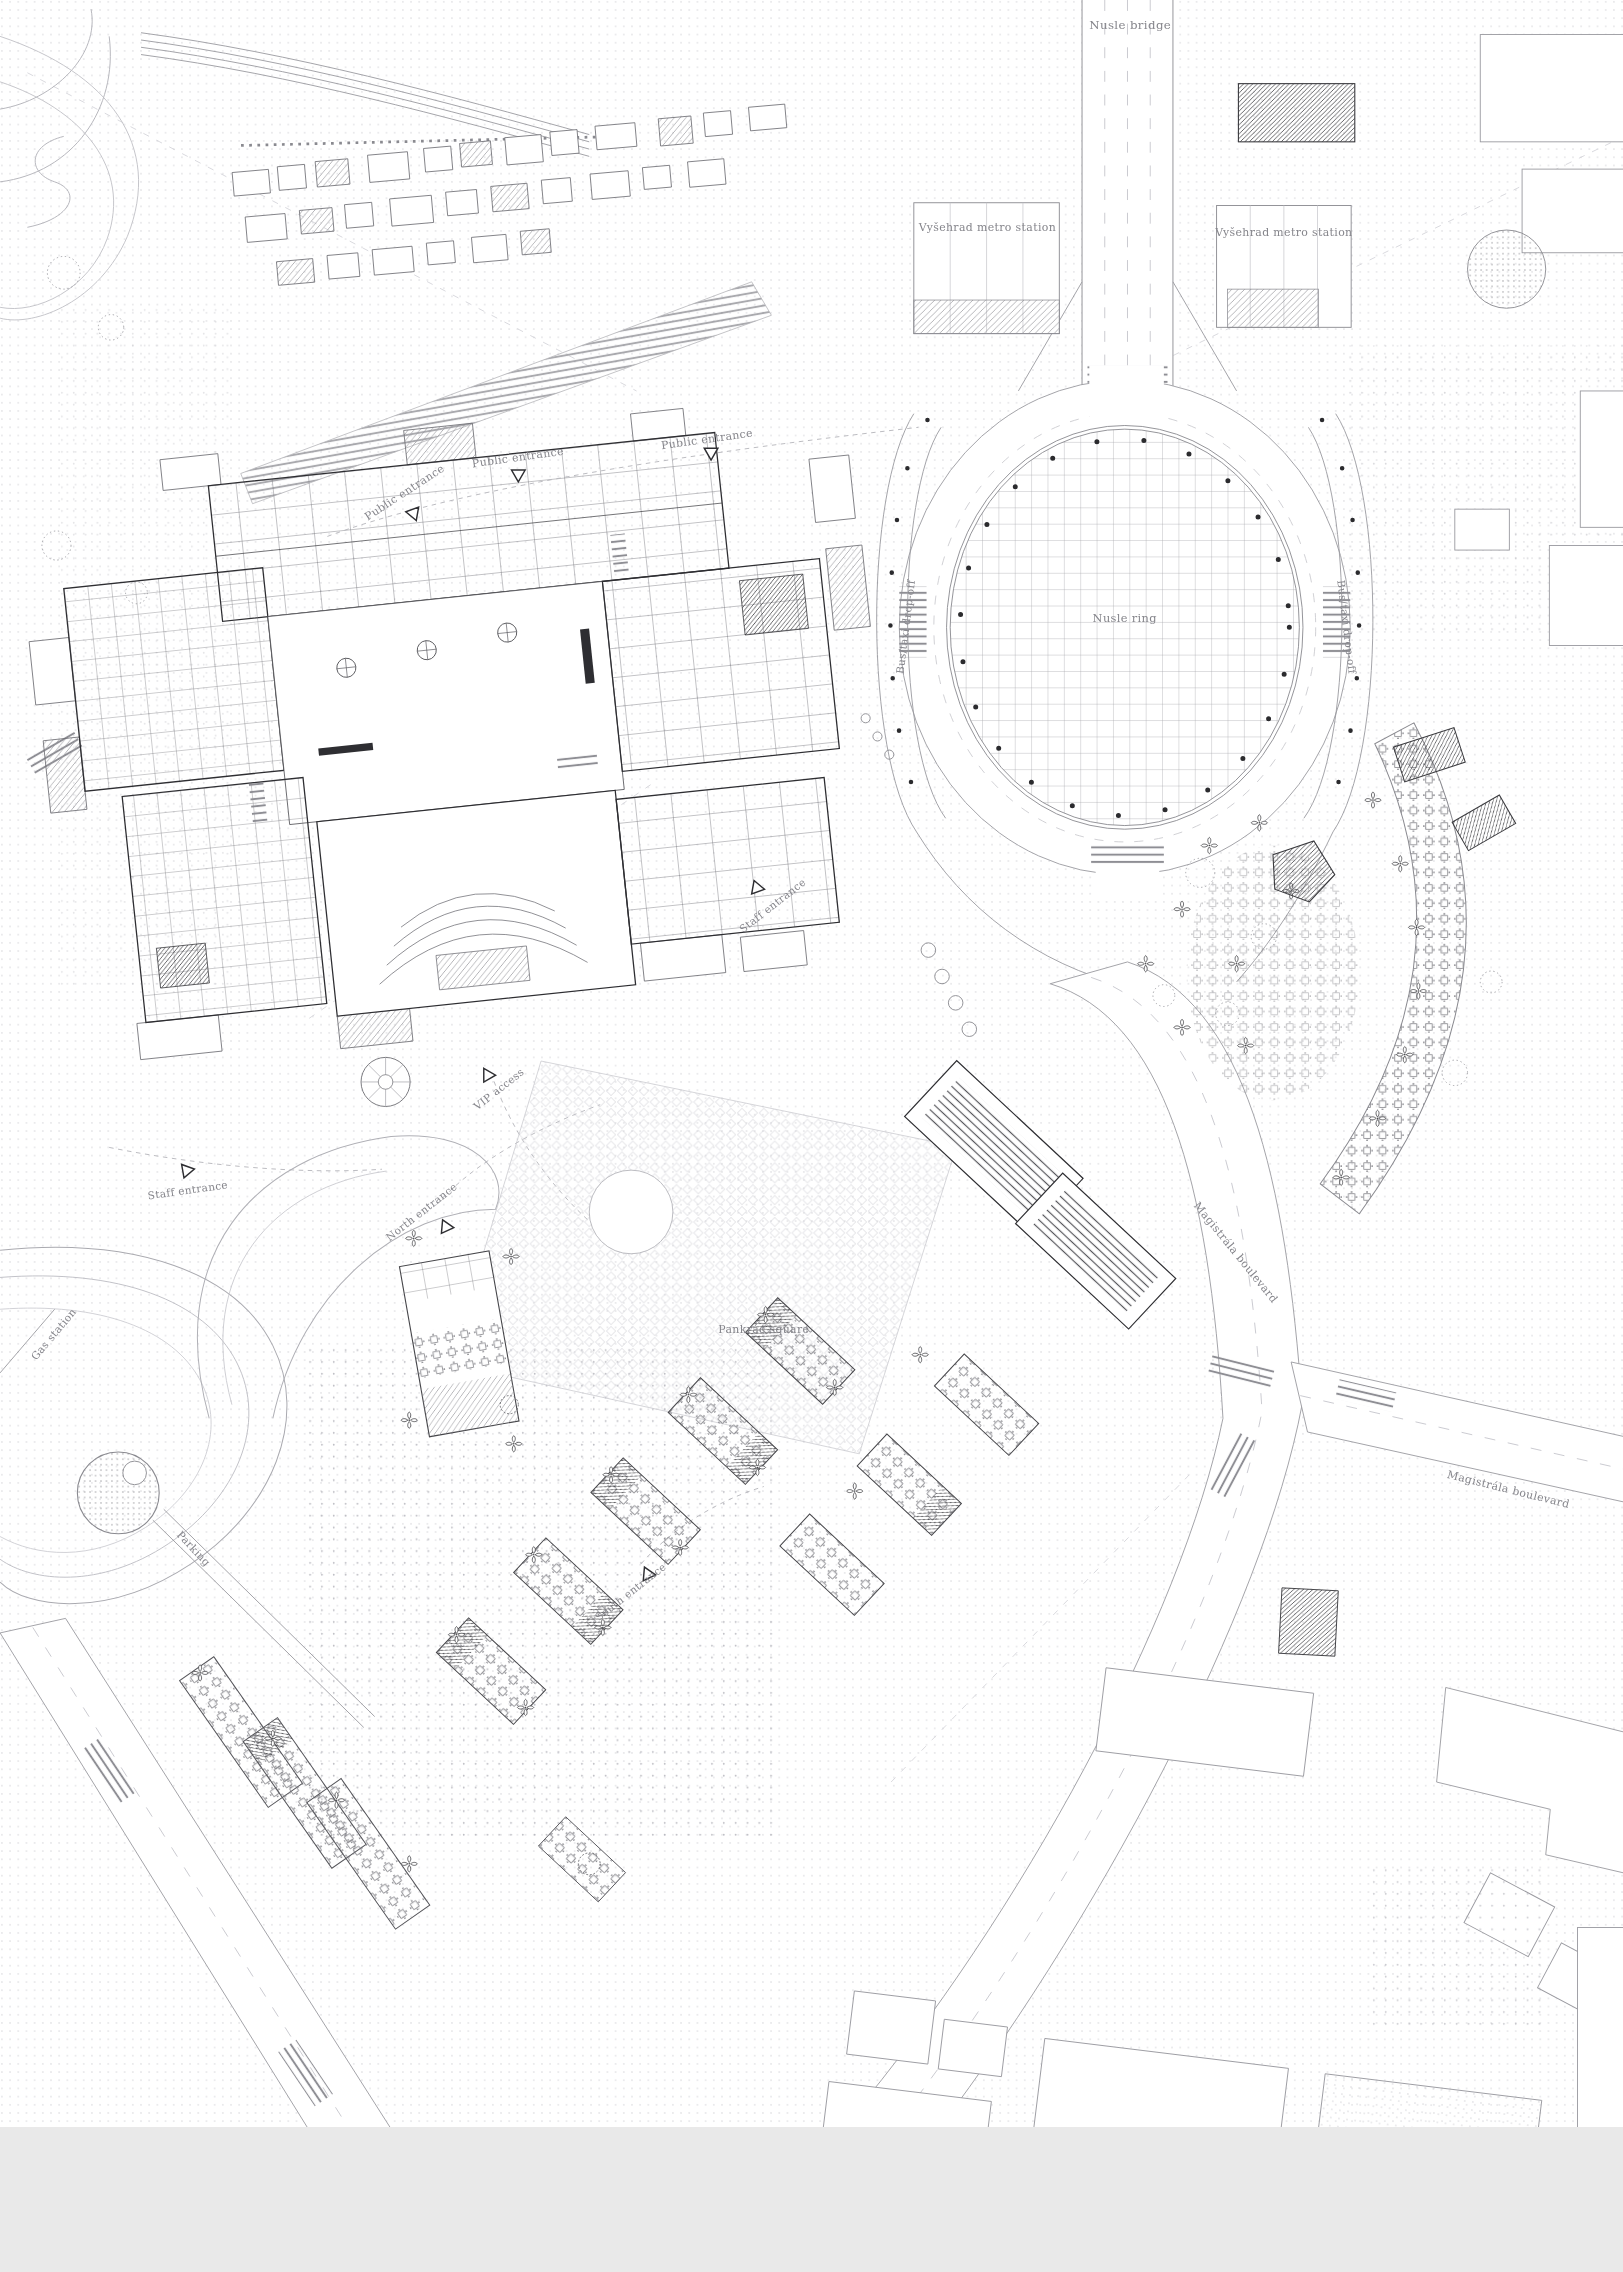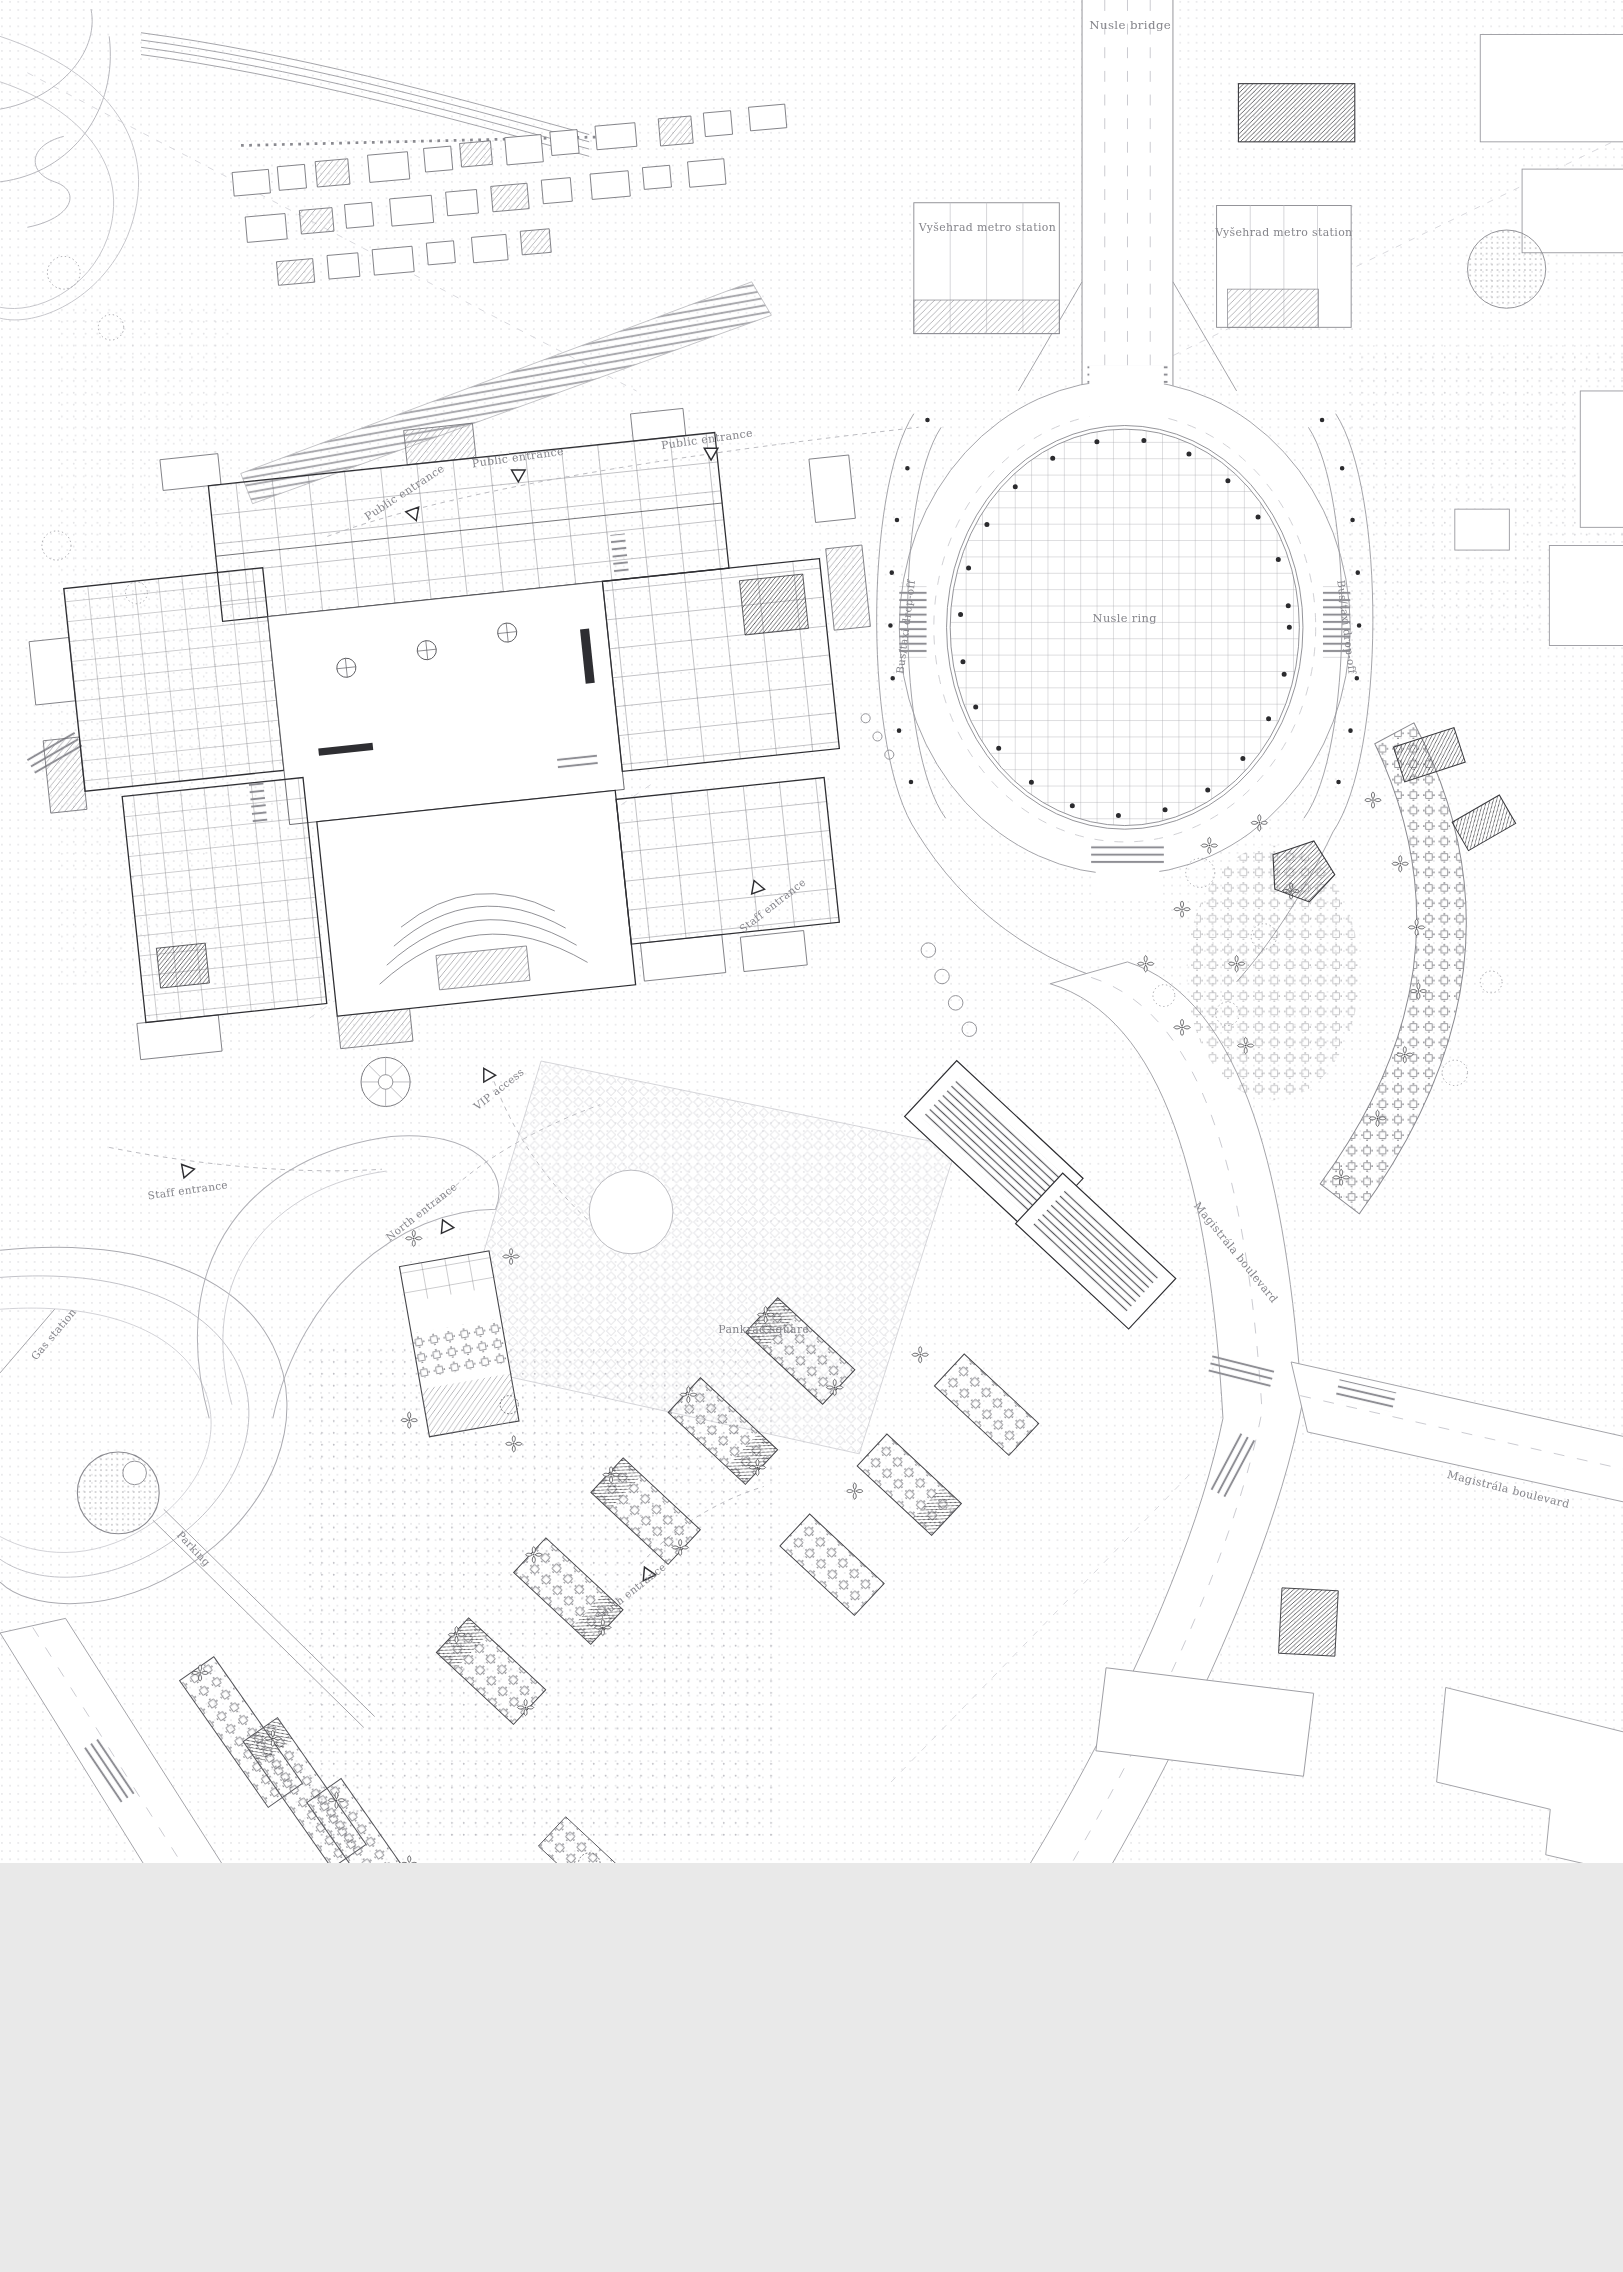--- a/index.html
+++ b/index.html
@@ -1,16 +1,16 @@
 <!DOCTYPE html>
 <html style="font-size:14.5px"><head>
 <meta charset="utf-8">
 <style>
   html,body{margin:0;padding:0;background:#e9e9e9;}
-  .sheet{position:relative;width:1624px;height:1863px;background:#ffffff;overflow:hidden;
+  .sheet{position:relative;width:1624px;height:2127px;background:#ffffff;overflow:hidden;
          font-family:"DejaVu Serif", serif;}
   svg{display:block;}
   .lbl{font-family:"DejaVu Serif", serif;fill:#85858b;letter-spacing:.4px;}
   .canopy{fill:none;stroke:#9a9aa0;stroke-width:1;stroke-dasharray:1.5 3;}
   .sheet-footer{position:absolute;left:0;top:2164px;width:1624px;height:109px;background:#ffffff;}
   .pbox{position:absolute;border:0.9px solid #8a8a90;background:#ffffff;box-sizing:border-box;}
   .pbox-left{left:36px;top:3.6px;width:91px;height:73px;display:flex;align-items:center;justify-content:center;}
   .pbox-left span{font-size:53px;color:#1e1e22;line-height:1;}
   .pbox-right{left:1491px;top:0px;width:102px;height:76px;}
   .sheet-title{position:absolute;left:0;top:20px;width:100%;text-align:center;

